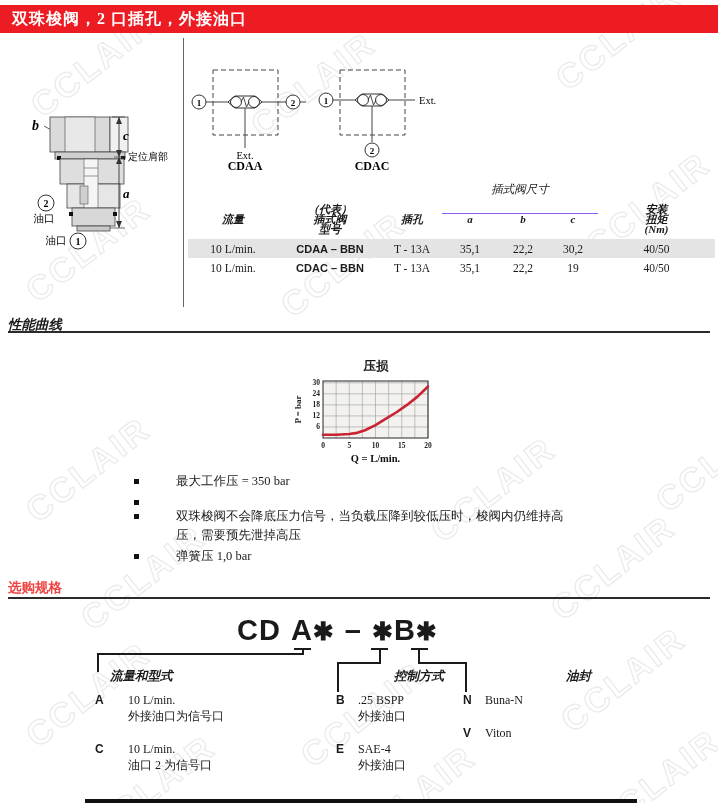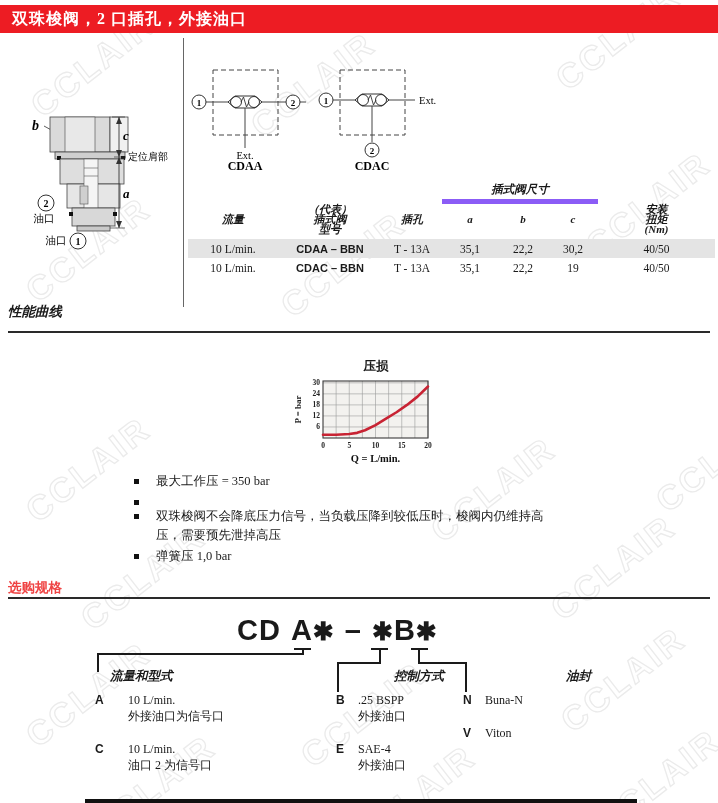--- a/index.html
+++ b/index.html
@@ -17,41 +17,41 @@
   .titlebar span{display:block;padding:4px 0 0 12px;color:#fff;font-weight:bold;
       font-size:16px;letter-spacing:1px;font-family:"Liberation Serif",serif;}
   .vdiv{position:absolute;left:183px;top:38px;width:1px;height:269px;background:#666;}
   .sch-svg text{font-family:"Liberation Serif",serif;}
   .sch-cap{font-family:"Liberation Sans",sans-serif;font-weight:bold;}
   
   .spec-table{position:absolute;left:188px;top:182px;width:527px;font-size:11.5px;}
   .trow{display:grid;grid-template-columns:90px 104px 60px 56px 50px 50px 117px;align-items:center;}
   .trow .c{text-align:center;}
   .span-row{height:17px;}
-  .span-cell{grid-column:4/7;text-align:center;font-style:italic;font-weight:bold;
-             border-bottom:5px solid #8b5cf6;padding-bottom:2px;font-size:11.5px;}
+  .span-cell{grid-column:4/7;text-align:center;font-style:italic;font-weight:normal;
+             border-bottom:1px solid #8b5cf6;padding-bottom:16px;font-size:11.5px;}
   .hdr-row{height:40px;font-style:italic;font-weight:bold;}
   .hdr-row .c div{line-height:10px;font-size:11px;}
   .data-row{height:19px;}
   .data-row.hl{background:#e4e4e4;}
   .model{font-family:"Liberation Sans",sans-serif;font-weight:bold;font-size:11px;}
   
   .sec-head{position:absolute;left:8px;font-weight:bold;font-size:13.5px;font-style:italic;}
   .sec-head.red{color:#ef4444;font-style:normal;}
   .hrule{position:absolute;left:8px;width:702px;height:2px;background:#2a2a2a;}
   
   .chart-title{position:absolute;left:280px;top:338px;width:170px;text-align:center;
       font-family:"Liberation Sans",sans-serif;font-weight:bold;font-size:13px;}
   .chart-sub{position:absolute;left:291px;top:358px;width:170px;text-align:center;
       font-weight:bold;font-size:12.5px;}
   #perf-chart{position:absolute;left:291px;top:375px;}
   #perf-chart text{font-family:"Liberation Serif",serif;}
   
   .notes{position:absolute;left:134px;top:472px;width:430px;font-size:12.5px;}
-  .note{display:flex;margin-bottom:2px;line-height:19px;}
+  .note{display:flex;margin-bottom:2px;line-height:19px;gap:20px;}
   .note .sq{width:5px;height:5px;background:#111;margin:7px 17px 0 0;flex:0 0 5px;}
   
   .code-line{position:absolute;left:237px;top:614px;font-family:"Liberation Sans",sans-serif;
       font-weight:bold;font-size:29px;letter-spacing:1px;white-space:nowrap;}
   .code-line span{display:inline-block;}
   .code-gap{width:10px;}
   .cl{position:absolute;background:#1a1a1a;}
   .grp-title{position:absolute;font-style:italic;font-weight:bold;font-size:12.5px;}
   .opt{position:absolute;display:flex;font-size:12px;line-height:16px;}
   .opt .letter{font-family:"Liberation Sans",sans-serif;font-weight:bold;flex:0 0 auto;}
@@ -213,21 +213,21 @@
         <div class="c">10 L/min.</div>
         <div class="c model">CDAC – BBN</div>
         <div class="c">T - 13A</div>
         <div class="c">35,1</div>
         <div class="c">22,2</div>
         <div class="c">19</div>
         <div class="c">40/50</div>
       </div>
     </div>
 
-    <div class="sec-head" style="top:303px">性能曲线</div>
+    <div class="sec-head" style="top:316px">性能曲线</div>
     <div class="hrule" style="top:331px"></div>
     <div class="chart-sub">压损</div>
     <svg id="perf-chart" width="170" height="92" viewBox="0 0 170 92">
         <rect x="32" y="6" width="105" height="57" fill="#f3f2ef"></rect>
         <line x1="45.125" y1="6" x2="45.125" y2="63" stroke="#9a9a9a" stroke-width="0.6"></line>
         <line x1="58.25" y1="6" x2="58.25" y2="63" stroke="#9a9a9a" stroke-width="0.6"></line>
         <line x1="71.375" y1="6" x2="71.375" y2="63" stroke="#9a9a9a" stroke-width="0.6"></line>
         <line x1="84.5" y1="6" x2="84.5" y2="63" stroke="#9a9a9a" stroke-width="0.6"></line>
         <line x1="97.625" y1="6" x2="97.625" y2="63" stroke="#9a9a9a" stroke-width="0.6"></line>
         <line x1="110.75" y1="6" x2="110.75" y2="63" stroke="#9a9a9a" stroke-width="0.6"></line>

